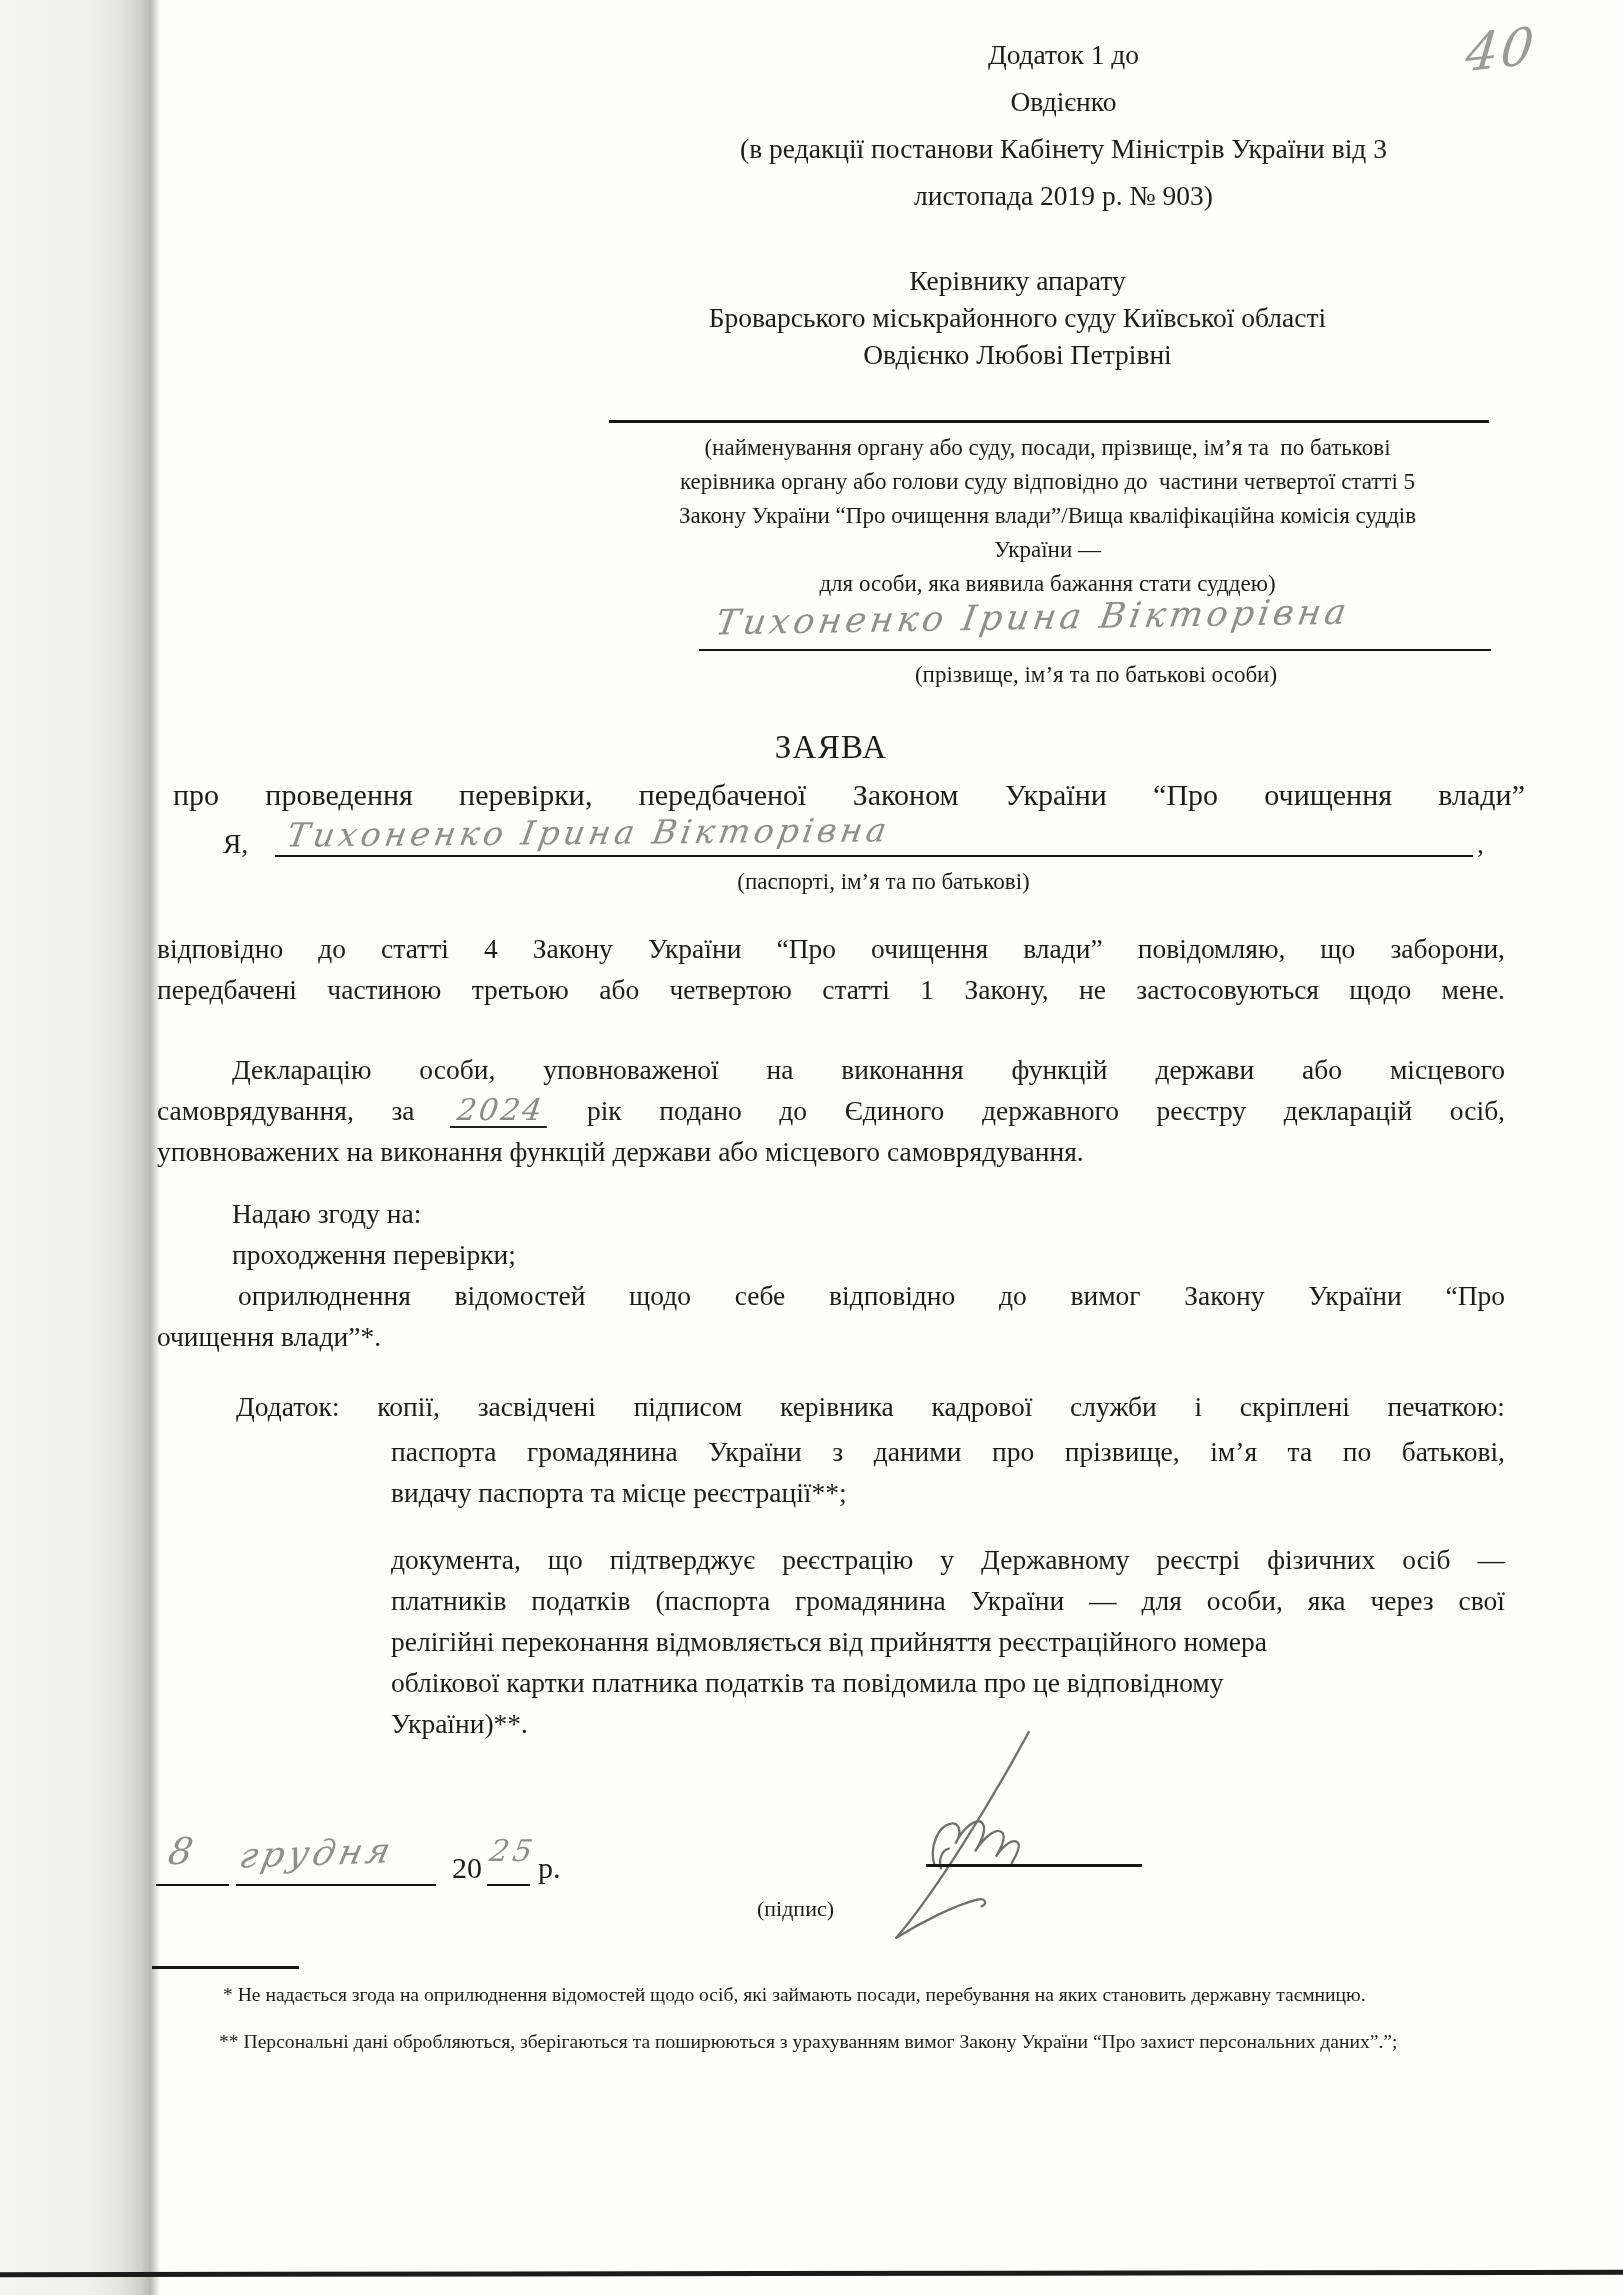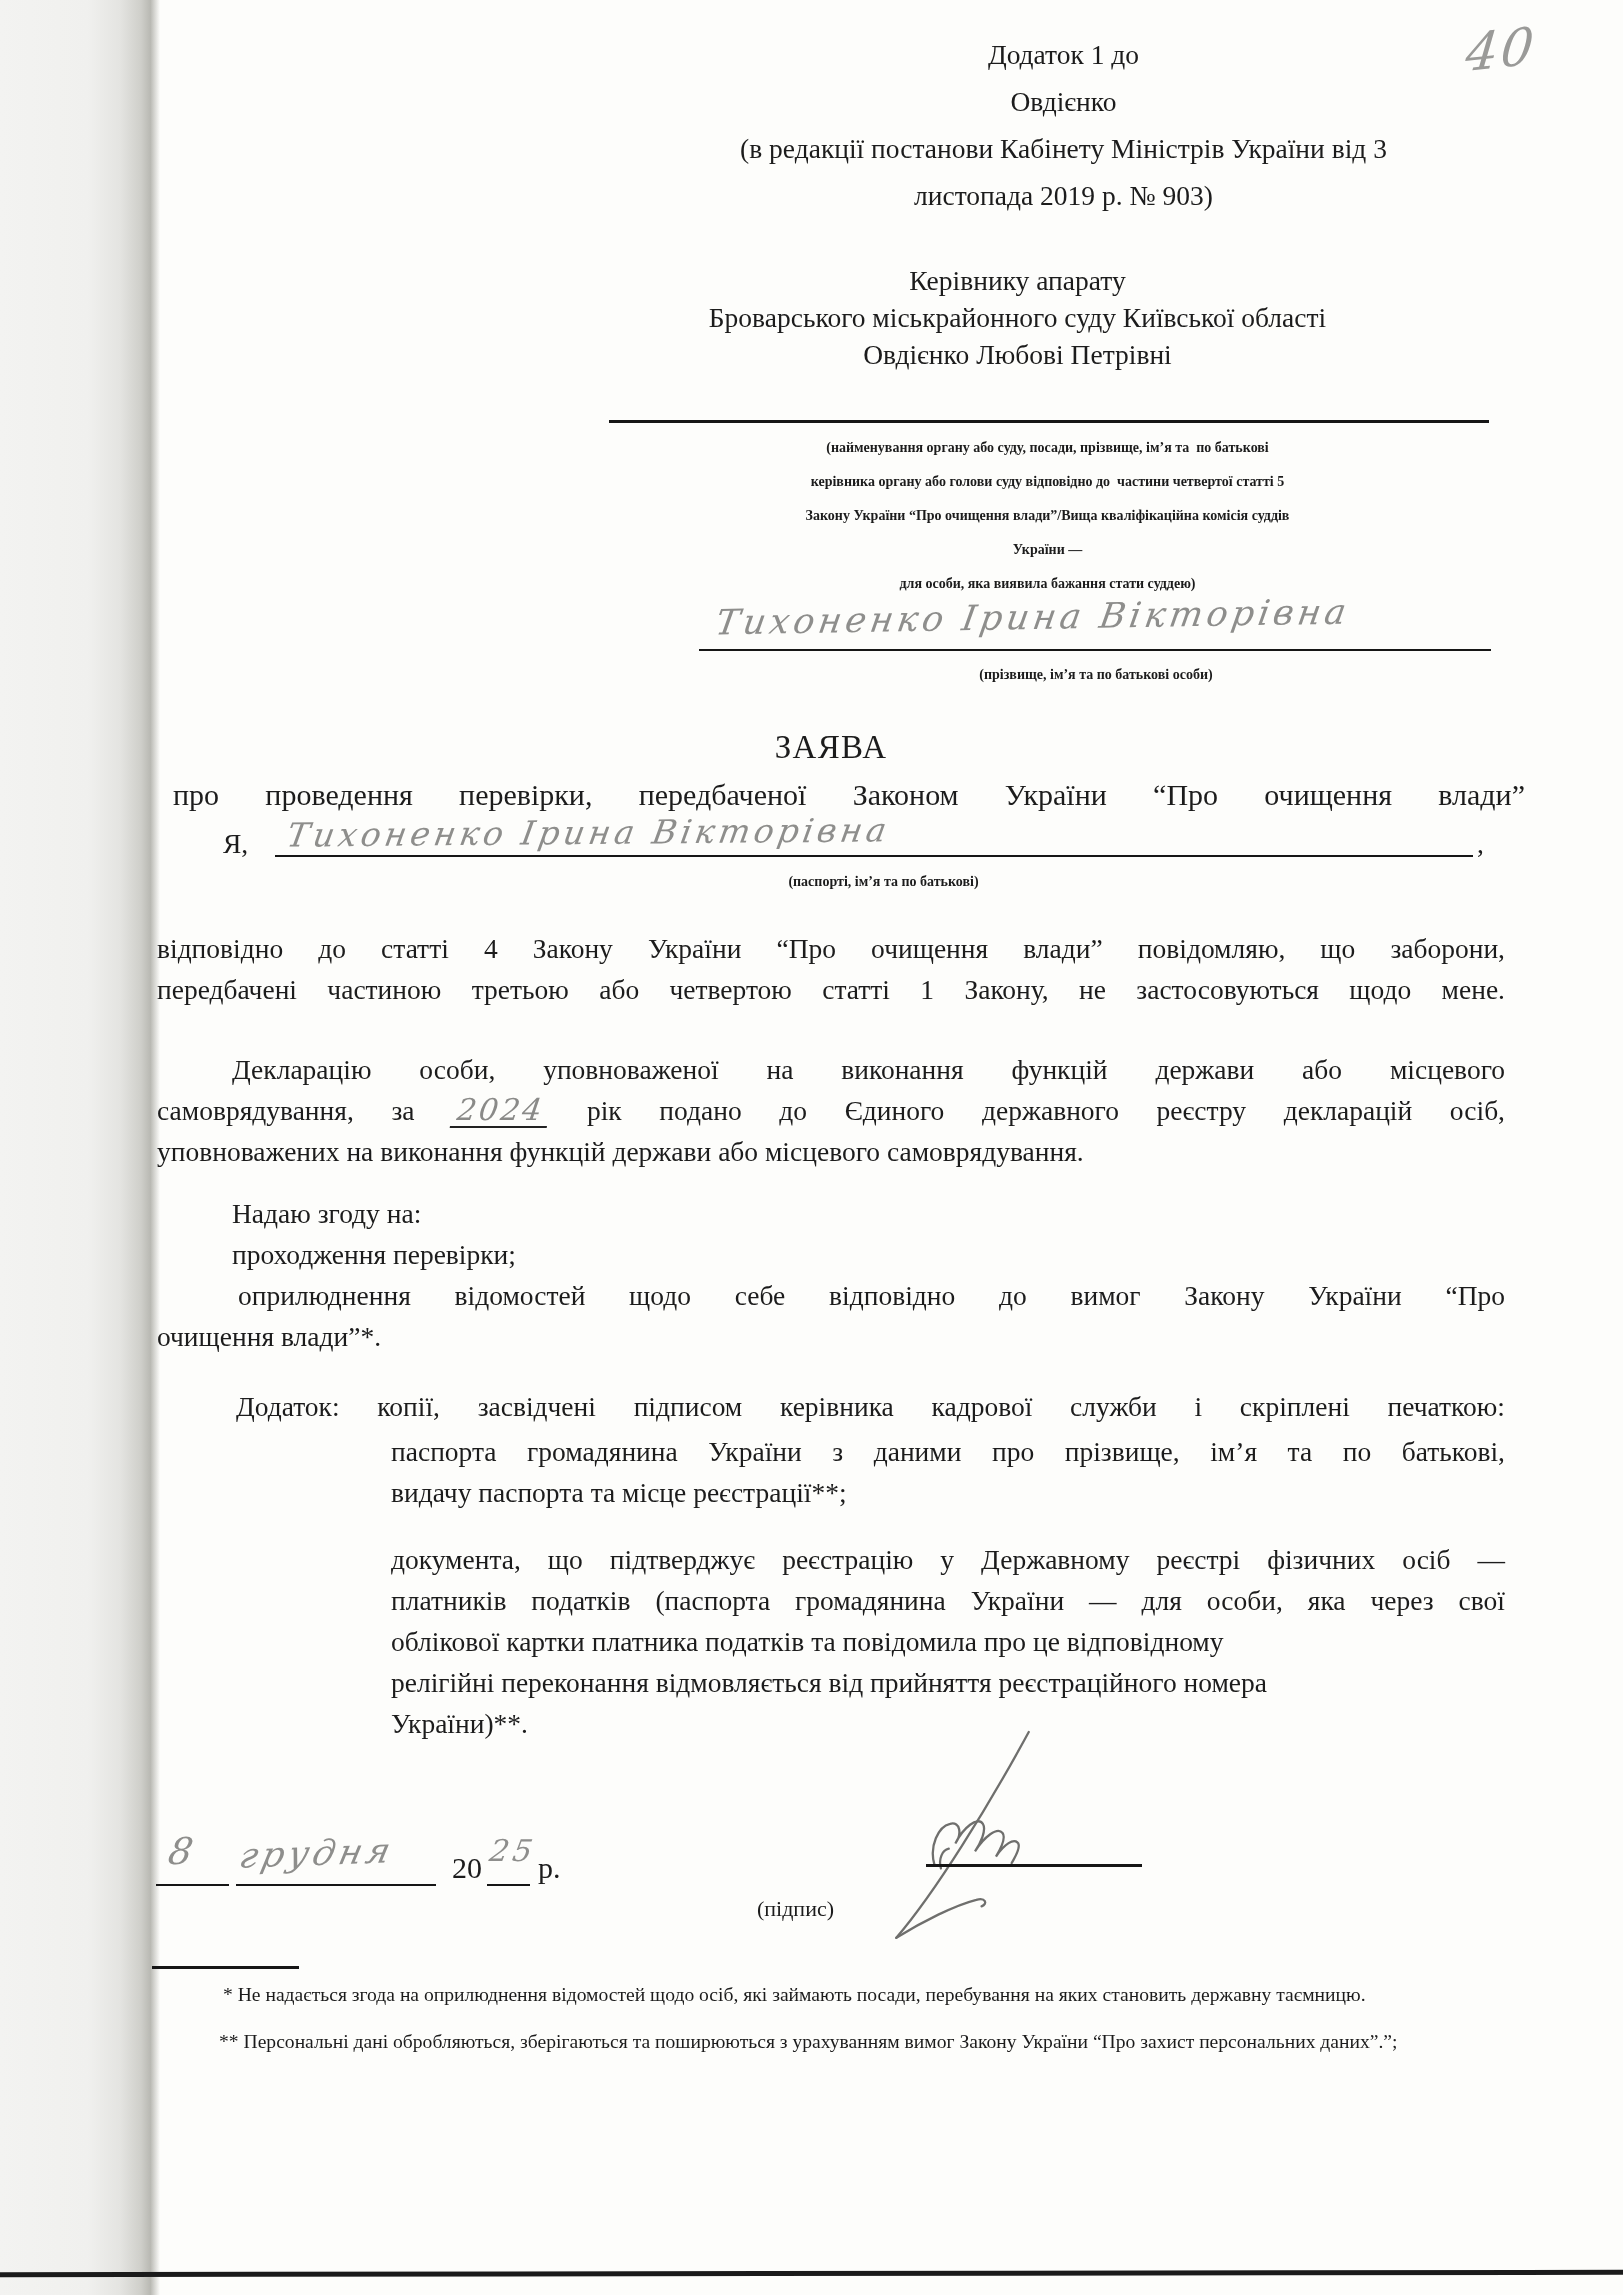--- a/index.html
+++ b/index.html
@@ -16,21 +16,21 @@
     position:absolute;left:0;top:0;bottom:0;width:160px;
     background:linear-gradient(to right,
       #f3f3f1 0%, #f0f0ee 55%, #e4e4e1 75%, #cfcfca 88%, #b9b9b3 94%, #fdfdfb 100%);
   }
   .bottom-edge{
     position:absolute;left:0;top:2271px;width:1623px;height:5.2px;
     background:#1b1b1b;transform:rotate(-0.08deg);
   }
   .abs{position:absolute;}
   .t{font-size:27.5px;line-height:41px;}
-  .small{font-size:14px;line-height:34px;font-weight:bold;}
+  .small{font-size:23px;line-height:34px;}
   .foot{font-size:19.6px;line-height:26px;}
   .center{text-align:center;}
   .jl{text-align:justify;text-align-last:justify;}
   .prewrap{white-space:pre-wrap;}
   .b{font-weight:normal;}
   .rule{background:#161616;height:2.6px;}
   .thin{height:2px;}
   
   .hw{
     font-family:"DejaVu Serif",serif;
@@ -135,22 +135,22 @@
   <div class="abs t jl" style="left:157px;top:1386px;width:1348px;text-indent:79px;">Додаток: копії, засвідчені підписом керівника кадрової служби і скріплені печаткою:</div>
 
   <div class="abs t" style="left:391px;top:1431px;width:1114px;">
     <div class="jl">паспорта громадянина України з даними про прізвище, ім’я та по батькові,</div>
     <div>видачу паспорта та місце реєстрації**;</div>
   </div>
 
   <div class="abs t" style="left:391px;top:1539px;width:1114px;">
     <div class="jl">документа, що підтверджує реєстрацію у Державному реєстрі фізичних осіб —</div>
     <div class="jl">платників податків (паспорта громадянина України — для особи, яка через свої</div>
+    <div>релігійні переконання відмовляється від прийняття реєстраційного номера</div>
     <div>облікової картки платника податків та повідомила про це відповідному</div>
-    <div>релігійні переконання відмовляється від прийняття реєстраційного номера</div>
     <div>України)**.</div>
   </div>
 
   <div class="abs hw" style="left:169px;top:1830px;font-size:37px;">8</div>
   <div class="abs rule thin" style="left:156px;top:1884px;width:73px;"></div>
 
   <div class="abs hw" style="left:241px;top:1833px;font-size:35px;transform:skewX(-14deg) rotate(-2deg);">грудня</div>
   <div class="abs rule thin" style="left:236px;top:1884px;width:200px;"></div>
 
   <div class="abs t" style="left:452px;top:1847px;font-size:30px;text-align:center;">20</div>

